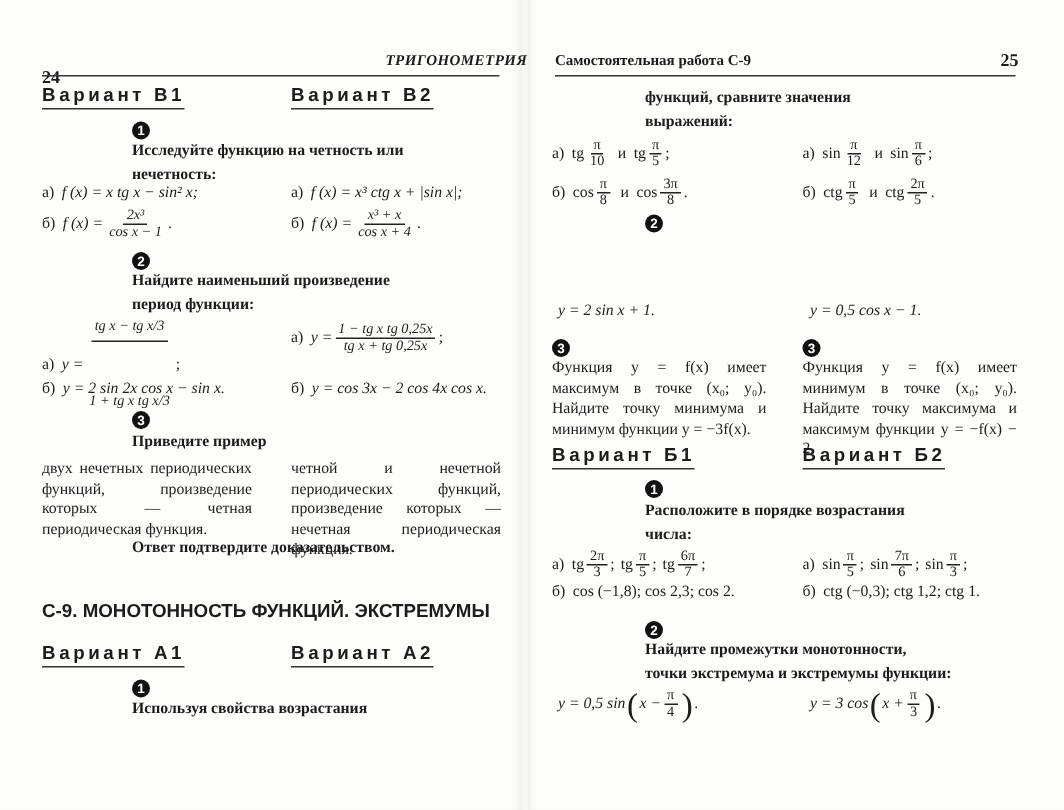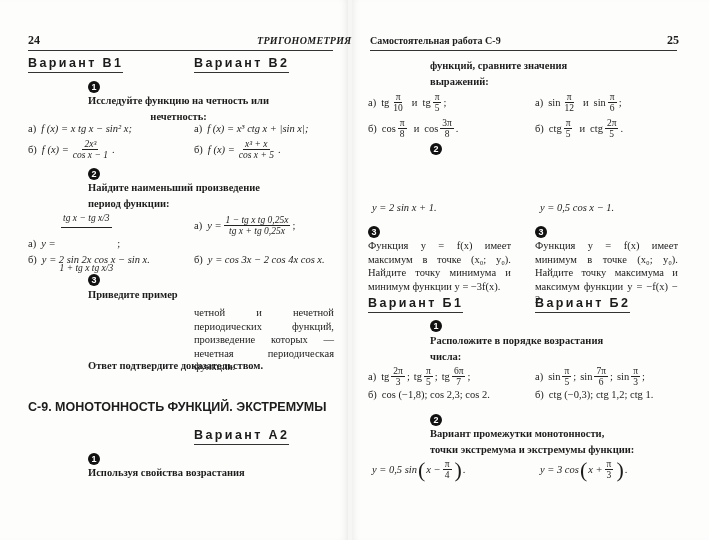--- a/index.html
+++ b/index.html
@@ -25,29 +25,29 @@
   .frac .n { border-bottom:1px solid #222; padding:0 2px; }
   .frac .d { padding:0 2px; }
   .big { font-size:22px; font-weight:300; line-height:20px; margin:0 1px; }
   .sect { position:absolute; font-family:"Liberation Sans", sans-serif; font-weight:bold; font-size:12.5px; white-space:nowrap; }
   .lbl { margin-right:5px; }
 </style>
 </head>
 <body>
 
 <div class="page left">
-  <div class="abs pnum" style="left:28px;top:33px;text-align:center;">24</div>
+  <div class="abs pnum" style="left:28px;top:44px;text-align:center;">24</div>
   <div class="abs runhead" style="left:257px;top:35px;">ТРИГОНОМЕТРИЯ</div>
   <div class="rule" style="left:28px;top:50px;width:305px;"></div>
 
   <div class="variant" style="left:28px;top:56px;">Вариант В1</div>
   <div class="variant" style="left:194px;top:56px;">Вариант В2</div>
 
   <div class="num" style="left:88px;top:81px;">1</div>
-  <div class="task" style="left:88px;top:93px;text-align:center;">
+  <div class="task" style="left:88px;top:93px;">
     <div>Исследуйте функцию на четность или</div>
     <div>нечетность:</div>
   </div>
   <div class="m" style="left:28px;top:123px;">
     <span class="lbl">а)</span>
     <i>f (x) = x tg x − sin² x;</i>
   </div>
   <div class="m" style="left:194px;top:123px;">
     <span class="lbl">а)</span>
     <i>f (x) = x³ ctg x + |sin x|;</i>
@@ -59,21 +59,21 @@
         <i class="n">2x³</i>
         <i class="d">cos x − 1</i>
       </span>
     <span>.</span>
   </div>
   <div class="m" style="left:194px;top:139px;">
     <span class="lbl">б)</span>
     <i>f (x) =</i>
     <span class="frac">
         <i class="n">x³ + x</i>
-        <i class="d">cos x + 5</i>
+        <i class="d">cos x + 4</i>
       </span>
     <span>.</span>
   </div>
 
   <div class="num" style="left:88px;top:168px;">2</div>
   <div class="task" style="left:88px;top:180px;">
     <div>Найдите наименьший произведение</div>
     <div>период функции:</div>
   </div>
   <div class="m" style="left:28px;top:210px;">
@@ -98,24 +98,26 @@
     <span class="lbl">б)</span>
     <i>y = 2 sin 2x cos x − sin x.</i>
   </div>
   <div class="m" style="left:194px;top:254px;">
     <span class="lbl">б)</span>
     <i>y = cos 3x − 2 cos 4x cos x.</i>
   </div>
 
   <div class="num" style="left:88px;top:274px;">3</div>
   <div class="task" style="left:88px;top:287px;">Приведите пример</div>
+  <div class="body" style="left:28px;top:306px;width:140px;">двух нечетных периодических функций, произведение которых — четная периодическая функция.</div>
   <div class="body" style="left:194px;top:306px;width:140px;">четной и нечетной периодических функций, произведение которых — нечетная периодическая функция.</div>
   <div class="task" style="left:88px;top:358px;">Ответ подтвердите доказательством.</div>
 
   <div class="sect" style="left:28px;top:400px;">С-9. МОНОТОННОСТЬ ФУНКЦИЙ. ЭКСТРЕМУМЫ</div>
+  <div class="variant" style="left:28px;top:428px;">Вариант А1</div>
   <div class="variant" style="left:194px;top:428px;">Вариант А2</div>
   <div class="num" style="left:88px;top:453px;">1</div>
   <div class="task" style="left:88px;top:465px;">
     <div>Используя свойства возрастания</div>
   </div>
 </div>
 
 <div class="page right">
   <div class="abs runhead-r" style="left:18px;top:35px;">Самостоятельная работа С-9</div>
   <div class="abs pnum" style="left:315px;top:33px;">25</div>
@@ -254,21 +256,21 @@
     <span class="lbl">б)</span>
     <span>cos (−1,8); cos 2,3; cos 2.</span>
   </div>
   <div class="m" style="left:183px;top:389px;">
     <span class="lbl">б)</span>
     <span>ctg (−0,3); ctg 1,2; ctg 1.</span>
   </div>
 
   <div class="num" style="left:78px;top:414px;">2</div>
   <div class="task" style="left:78px;top:426px;">
-    <div>Вариант промежутки монотонности,</div>
+    <div>Найдите промежутки монотонности,</div>
     <div>точки экстремума и экстремумы функции:</div>
   </div>
   <div class="m" style="left:20px;top:459px;">
     <i>y = 0,5 sin</i>
     <span class="big">(</span>
     <i>x −</i>
     <span class="frac">
         <span class="n">π</span>
         <span class="d">4</span>
       </span>

